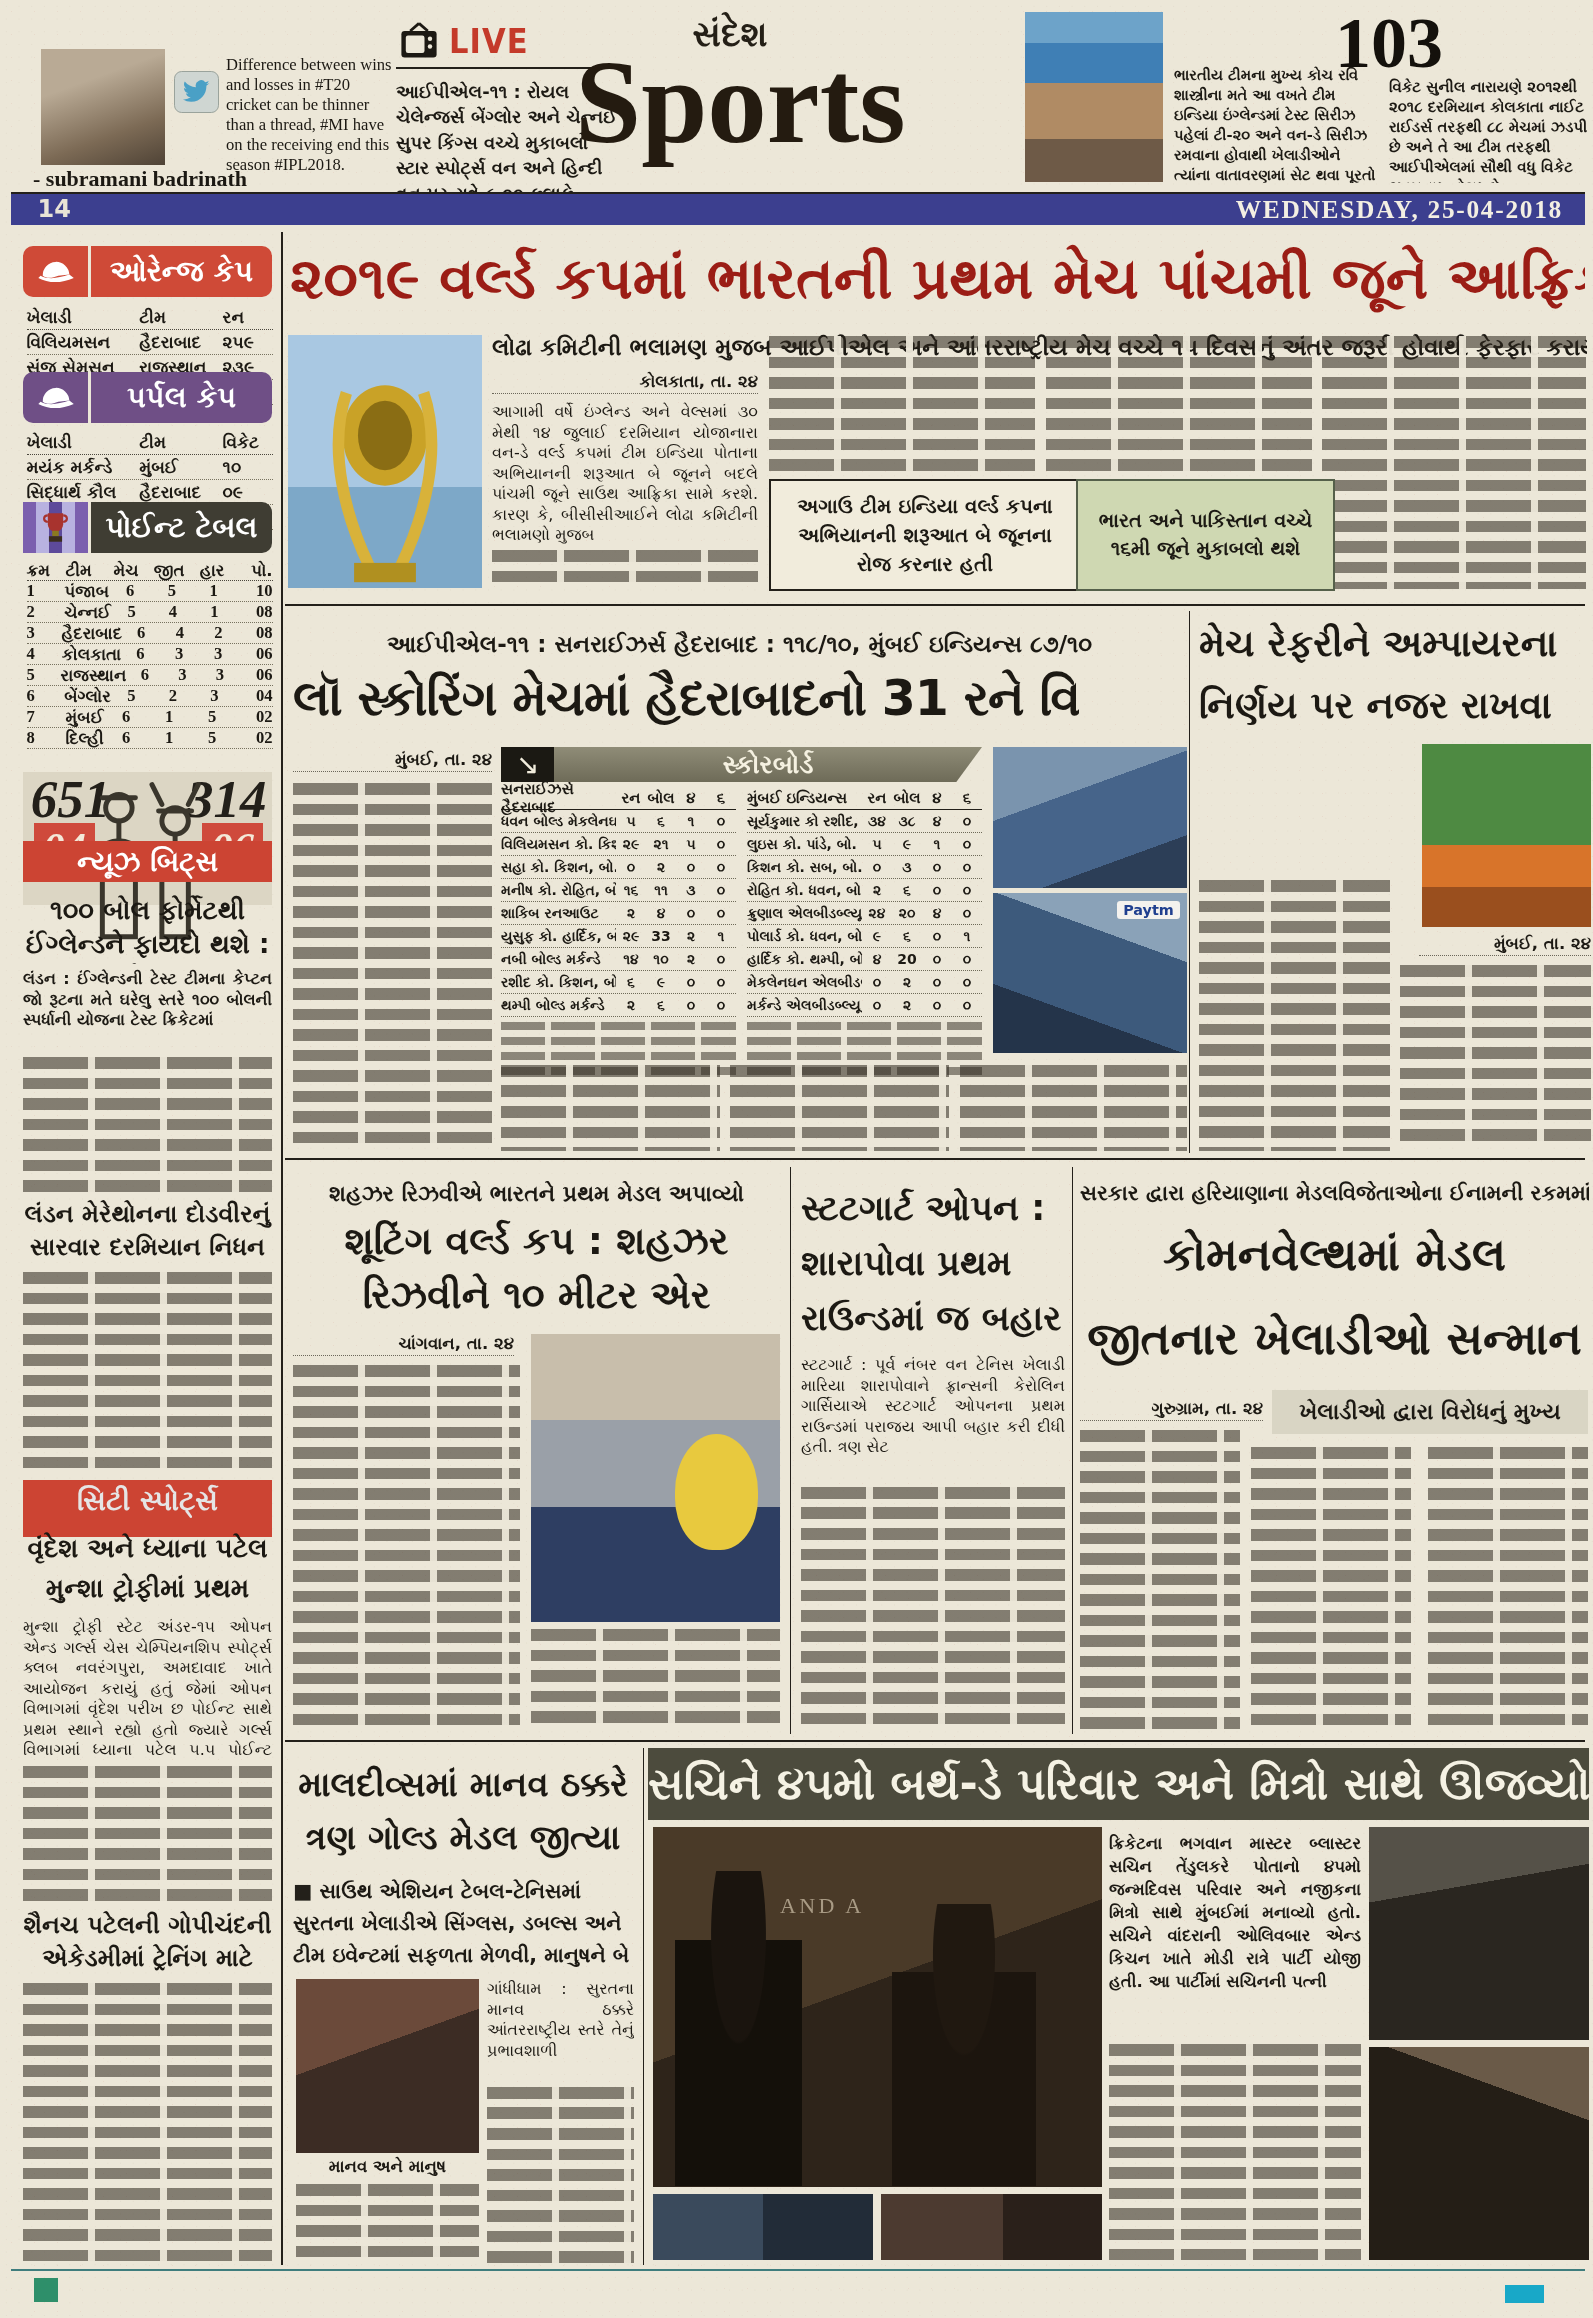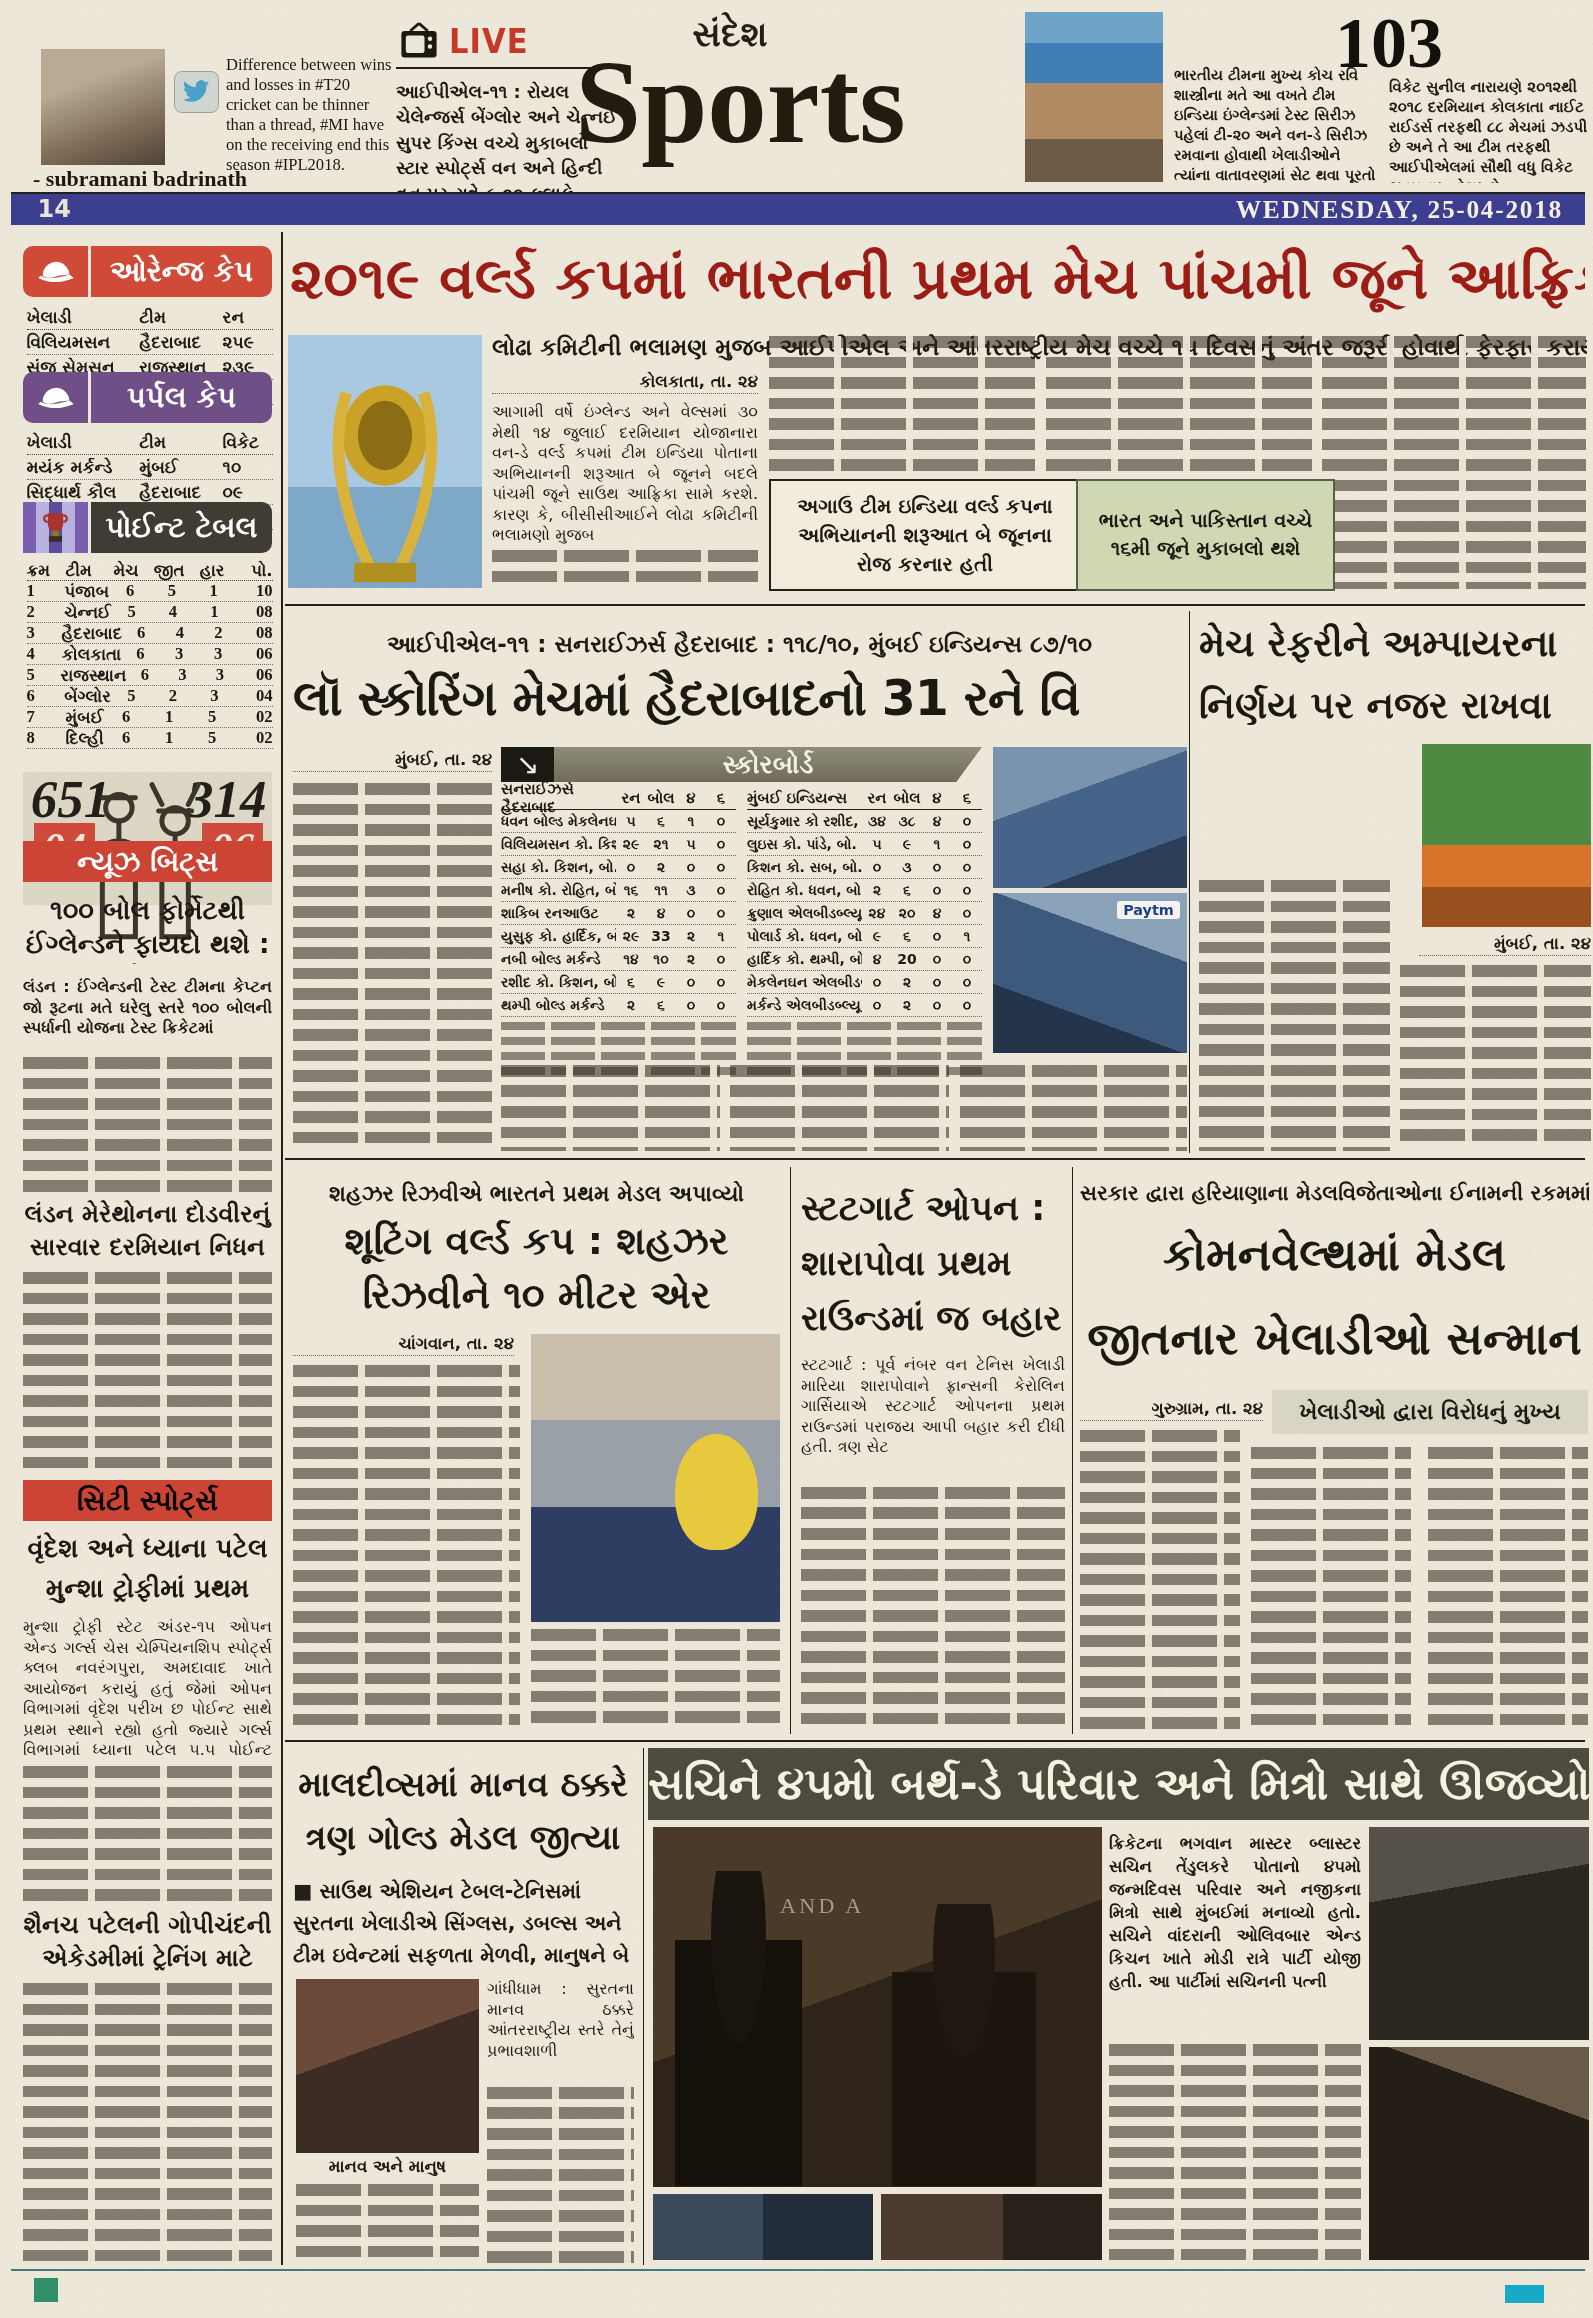--- a/index.html
+++ b/index.html
@@ -266,26 +266,26 @@
           <path d="M42 20h20"></path>
           <path d="M44 16 38 4 M60 16 66 4"></path>
           <path d="M52 34v24"></path>
           <path d="M44 58h16v38h-16z"></path>
       </g>
     </svg>
   </div>
 
   <div class="abs ctr b" style="left:23px;top:841px;width:249px;height:41px;background:#cc4433;color:#fff;font-size:28px;line-height:41px;">ન્યૂઝ બિટ્સ</div>
   <div class="abs b ctr clip" style="left:23px;top:893px;width:249px;height:71px;font-size:26px;line-height:34px;">૧૦૦ બોલ ફોર્મેટથી ઈંગ્લેન્ડને ફાયદો થશે : જો રૂટ</div>
-  <div class="abs lead-par b" style="left:23px;top:969px;width:249px;height:83px;overflow:hidden;margin-top:8px;">લંડન : ઈંગ્લેન્ડની ટેસ્ટ ટીમના કેપ્ટન જો રૂટના મતે ઘરેલુ સ્તરે ૧૦૦ બોલની સ્પર્ધાની યોજના ટેસ્ટ ક્રિકેટમાં</div>
+  <div class="abs lead-par b" style="left:23px;top:969px;width:249px;height:83px;overflow:hidden;">લંડન : ઈંગ્લેન્ડની ટેસ્ટ ટીમના કેપ્ટન જો રૂટના મતે ઘરેલુ સ્તરે ૧૦૦ બોલની સ્પર્ધાની યોજના ટેસ્ટ ક્રિકેટમાં</div>
   <div class="abs gr" style="left:23px;top:1057px;width:249px;height:136px;"></div>
   <div class="abs b ctr clip" style="left:23px;top:1198px;width:249px;height:66px;font-size:24px;line-height:33px;">લંડન મેરેથોનના દોડવીરનું સારવાર દરમિયાન નિધન</div>
   <div class="abs gr" style="left:23px;top:1272px;width:249px;height:199px;"></div>
 
-  <div class="abs ctr b" style="left:23px;top:1480px;width:249px;height:41px;background:#cc4433;color:#000000;font-size:28px;line-height:41px;">સિટી સ્પોર્ટ્સ</div>
+  <div class="abs ctr b" style="left:23px;top:1480px;width:249px;height:57px;background:#cc4433;color:#e5e5e5;font-size:28px;line-height:41px;">સિટી સ્પોર્ટ્સ</div>
   <div class="abs b ctr clip" style="left:23px;top:1528px;width:249px;height:83px;font-size:26px;line-height:40px;">વૃંદેશ અને ધ્યાના પટેલ મુન્શા ટ્રોફીમાં પ્રથમ સ્થાને રહ્યા</div>
   <div class="abs lead-par" style="left:23px;top:1617px;width:249px;height:144px;overflow:hidden;">મુન્શા ટ્રોફી સ્ટેટ અંડર-૧૫ ઓપન એન્ડ ગર્લ્સ ચેસ ચેમ્પિયનશિપ સ્પોર્ટ્સ ક્લબ નવરંગપુરા, અમદાવાદ ખાતે આયોજન કરાયું હતું જેમાં ઓપન વિભાગમાં વૃંદેશ પરીખ છ પોઈન્ટ સાથે પ્રથમ સ્થાને રહ્યો હતો જ્યારે ગર્લ્સ વિભાગમાં ધ્યાના પટેલ ૫.૫ પોઈન્ટ સાથે પ્રથમ નંબરે રહી હતી.</div>
   <div class="abs gr" style="left:23px;top:1766px;width:249px;height:136px;"></div>
   <div class="abs b ctr clip" style="left:23px;top:1909px;width:249px;height:66px;font-size:24px;line-height:33px;">શૈનચ પટેલની ગોપીચંદની એકેડમીમાં ટ્રેનિંગ માટે પસંદગી</div>
   <div class="abs gr" style="left:23px;top:1983px;width:249px;height:279px;"></div>
 
   <div class="abs b ctr clip" style="left:290px;top:237px;width:1295px;height:86px;font-size:57px;line-height:83px;color:#9b1d15;white-space:nowrap;">૨૦૧૯ વર્લ્ડ કપમાં ભારતની પ્રથમ મેચ પાંચમી જૂને આફ્રિકા સામે</div>
 
   <div class="abs" style="left:288px;top:335px;width:194px;height:253px;background:linear-gradient(180deg,#a9c8e2 0 60%,#7da8c8 60% 100%);">
     <svg width="194" height="253" viewBox="0 0 100 131">

